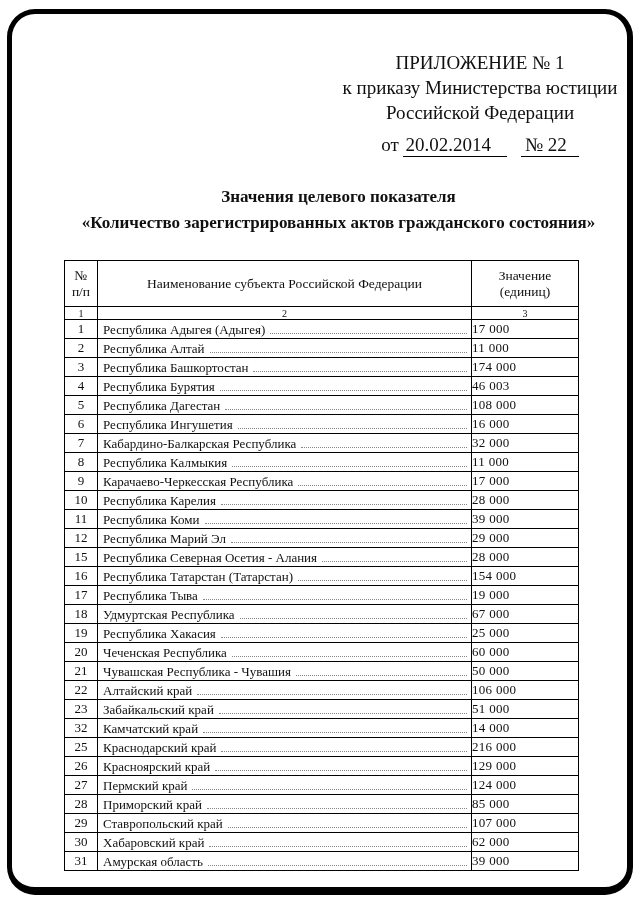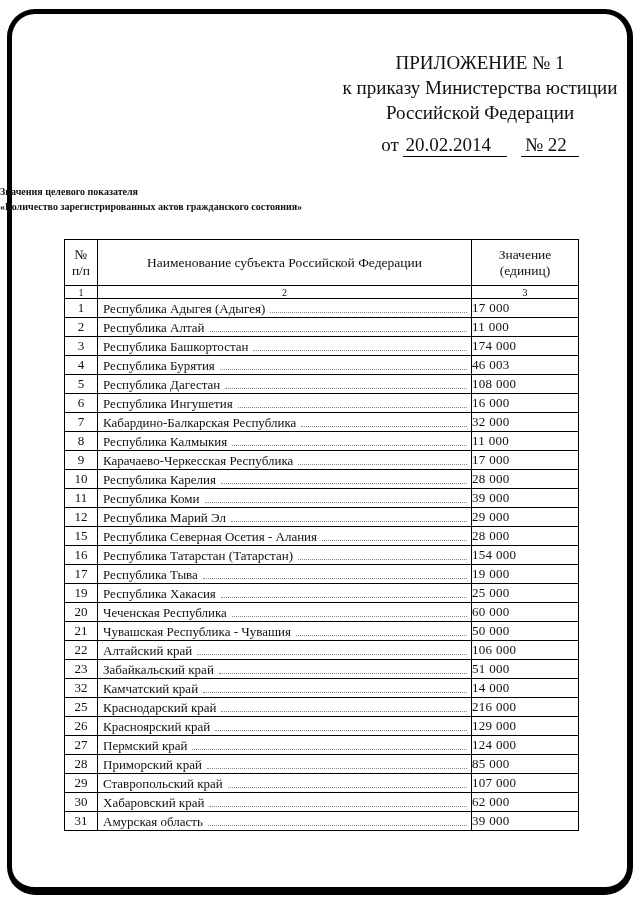--- a/index.html
+++ b/index.html
@@ -37,24 +37,25 @@
     border-bottom:1px solid #000;
     line-height:1.05;
   }
   .uline.date { padding:0 16px 1px 2px; }
   .uline.num  { padding:0 12px 1px 4px; }
   .gap { display:inline-block; width:14px; }
 
   
   .title {
     margin-top:27px;
-    text-align:left;
+    text-align:center;
     font-weight:bold;
-    font-size:10px;
+    font-size:17px;
     line-height:1.5;
+    margin-left:37px;
   }
 
   
   table {
     border-collapse:collapse;
     table-layout:fixed;
     width:514px;
     margin:25px 0 0 64px;
     font-size:13px;
   }
@@ -285,20 +286,30 @@
           <td class="c-num">17</td>
           <td class="c-name">
             <div class="nmwrap">
               <span>Республика Тыва</span>
               <span class="leader"></span>
             </div>
           </td>
           <td class="c-val">19 000</td>
         </tr>
         <tr>
+          <td class="c-num">18</td>
+          <td class="c-name">
+            <div class="nmwrap">
+              <span>Удмуртская Республика</span>
+              <span class="leader"></span>
+            </div>
+          </td>
+          <td class="c-val">67 000</td>
+        </tr>
+        <tr>
           <td class="c-num">19</td>
           <td class="c-name">
             <div class="nmwrap">
               <span>Республика Хакасия</span>
               <span class="leader"></span>
             </div>
           </td>
           <td class="c-val">25 000</td>
         </tr>
         <tr>

